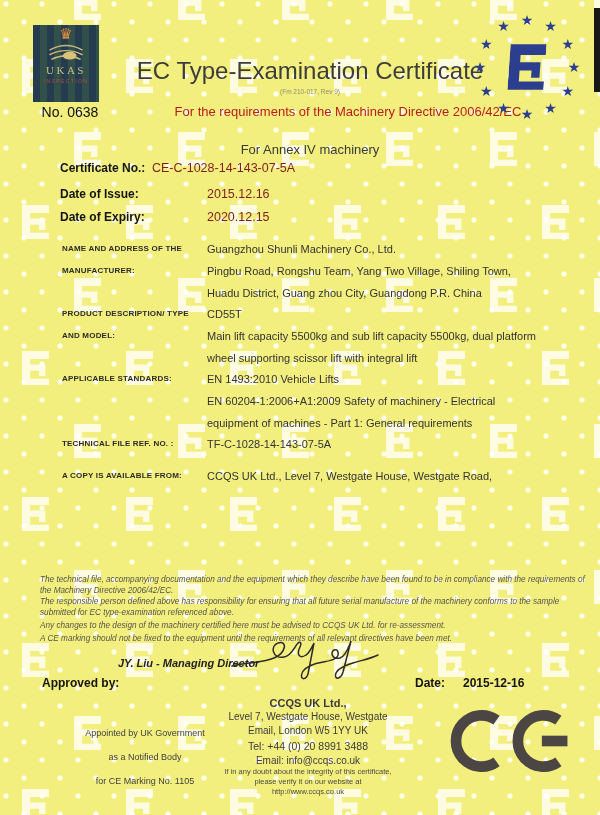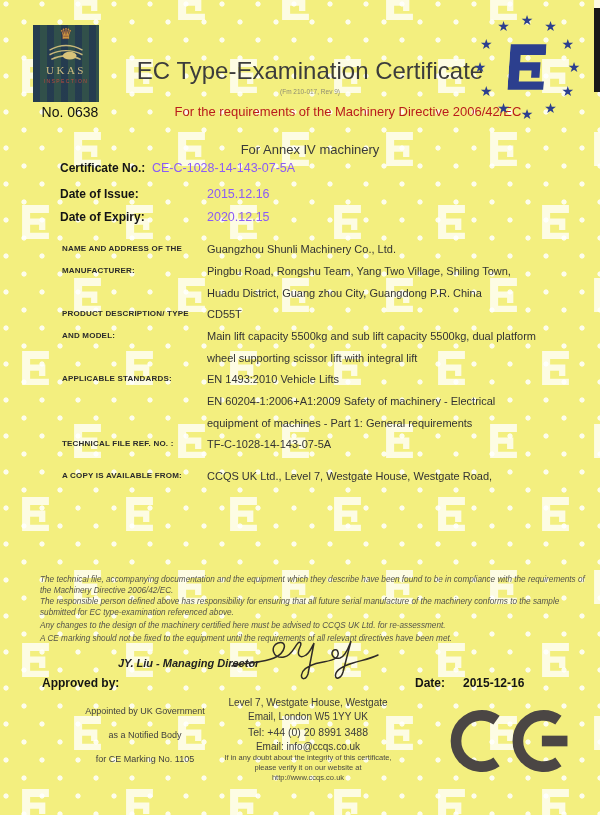--- a/index.html
+++ b/index.html
@@ -28,31 +28,31 @@
   .formref{left:88px;top:88px;width:444px;font-size:6.5px;color:#8e8c72;}
   .sub1{left:88px;top:104px;width:444px;font-size:13px;color:#b91c1c;padding-left:38px;}
   .sub2{left:88px;top:129px;width:444px;font-size:13px;color:#3a3a3a;margin-top:13px;}
   #star-ring{left:468px;top:8px;width:118px;height:118px;}
   .ring-star{position:absolute;left:50%;top:50%;width:16px;height:16px;margin:-8px 0 0 -8px;
     font-size:14px;line-height:16px;text-align:center;color:#2c3f8e;}
   #ring-e{position:absolute;left:50%;top:50%;transform:translate(-50%,-50%) skewX(-4deg);}
   .edge-strip{left:594px;top:8px;width:6px;height:84px;background:#181818;}
   
   .slabel{font-size:12px;font-weight:bold;color:#141414;}
-  .sval{font-size:12.5px;color:#8b5cf6;}
+  .sval{font-size:12.5px;color:#7f1d1d;}
   
   .flabel{font-size:8px;font-weight:bold;color:#2b2b2b;line-height:22px;letter-spacing:.2px;width:145px;}
   .fval{font-size:11px;color:#333;line-height:22px;width:368px;}
   
   .note{left:40px;width:548px;font-size:8.2px;font-style:italic;color:#55544a;line-height:10.5px;}
   
   .ap-label{font-size:12px;font-weight:bold;color:#141414;margin-top:20px;}
   .ap-name{font-size:11px;font-weight:bold;font-style:italic;color:#222;}
   
-  #nb-note{left:58px;top:699px;width:174px;font-size:9px;color:#3f3f3f;line-height:24px;text-align:center;}
+  #nb-note{left:58px;top:721px;width:174px;font-size:9px;color:#3f3f3f;line-height:24px;text-align:center;}
   #company{left:220px;top:696px;width:176px;text-align:center;color:#3b3b3b;}
   #company .cname{font-size:11px;font-weight:bold;line-height:14px;}
   #company .caddr{font-size:10px;line-height:14px;}
   #company .ctel{font-size:10.5px;line-height:15px;margin-top:1px;}
   #company .cmail{font-size:10px;line-height:13px;}
   #company .cverify{font-size:7.5px;line-height:10px;color:#4a4a42;}
   #company .curl{font-size:7.5px;line-height:10px;color:#4a4a42;}
 </style>
 </head>
 <body>
@@ -377,20 +377,21 @@
   <div class="layer ap-label" style="left:415px;top:656px;">Date:</div>
   <div class="layer ap-label" style="left:463px;top:656px;">2015-12-16</div>
 
   <div class="layer" id="nb-note">
     <div>Appointed by UK Government</div>
     <div>as a Notified Body</div>
     <div>for CE Marking No. 1105</div>
   </div>
 
   <div class="layer" id="company">
+    <div class="cname">CCQS UK Ltd.,</div>
     <div class="caddr">Level 7, Westgate House, Westgate</div>
     <div class="caddr">Email, London W5 1YY UK</div>
     <div class="ctel">Tel: +44 (0) 20 8991 3488</div>
     <div class="cmail">Email: info@ccqs.co.uk</div>
     <div class="cverify">If in any doubt about the integrity of this certificate,</div>
     <div class="cverify">please verify it on our website at</div>
     <div class="curl">http://www.ccqs.co.uk</div>
   </div>
 
   <svg class="layer" style="left:448px;top:708px;" width="128" height="66" viewBox="0 0 120 60">

